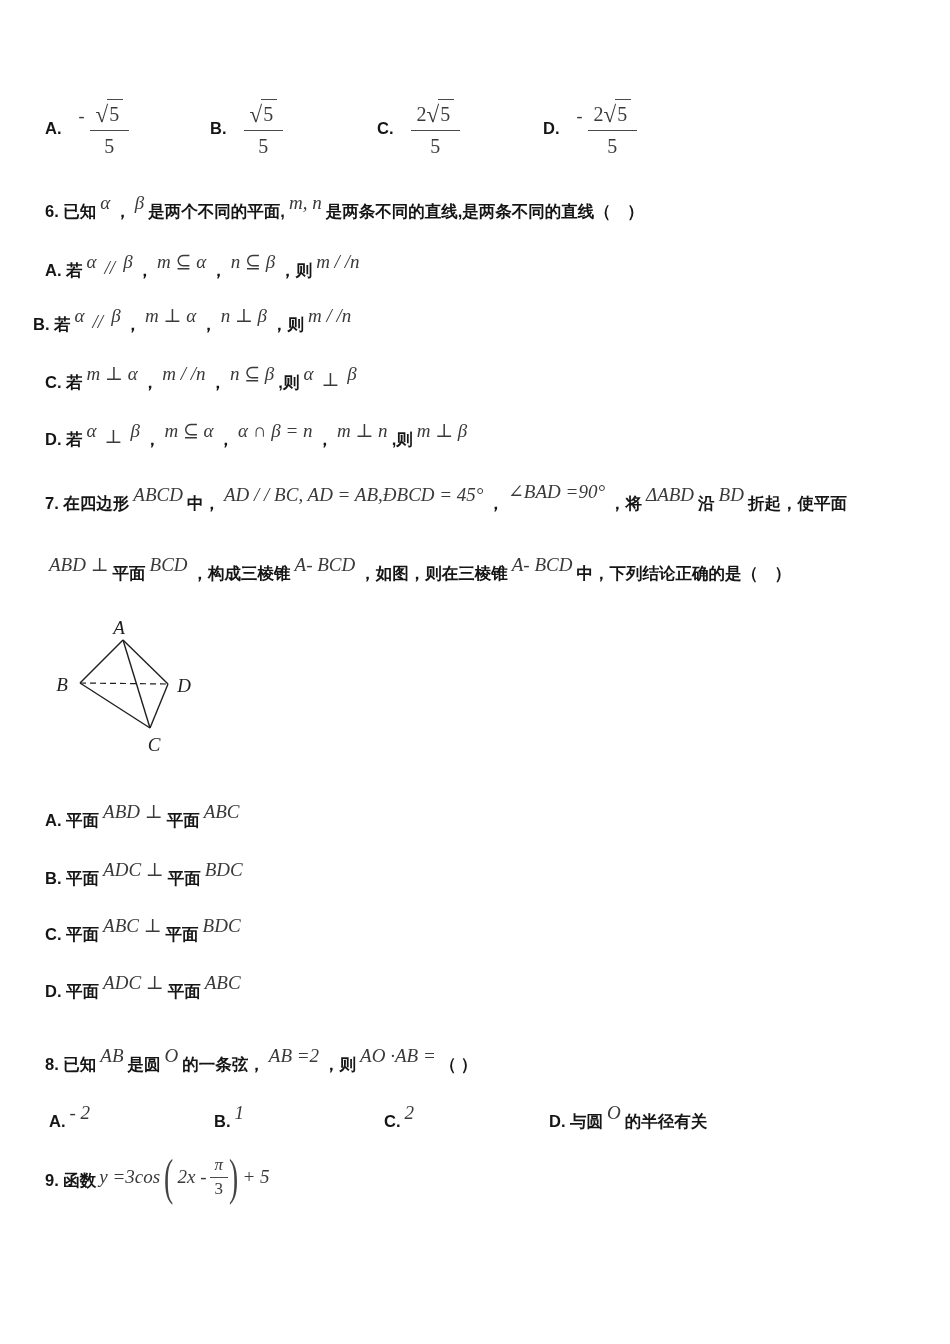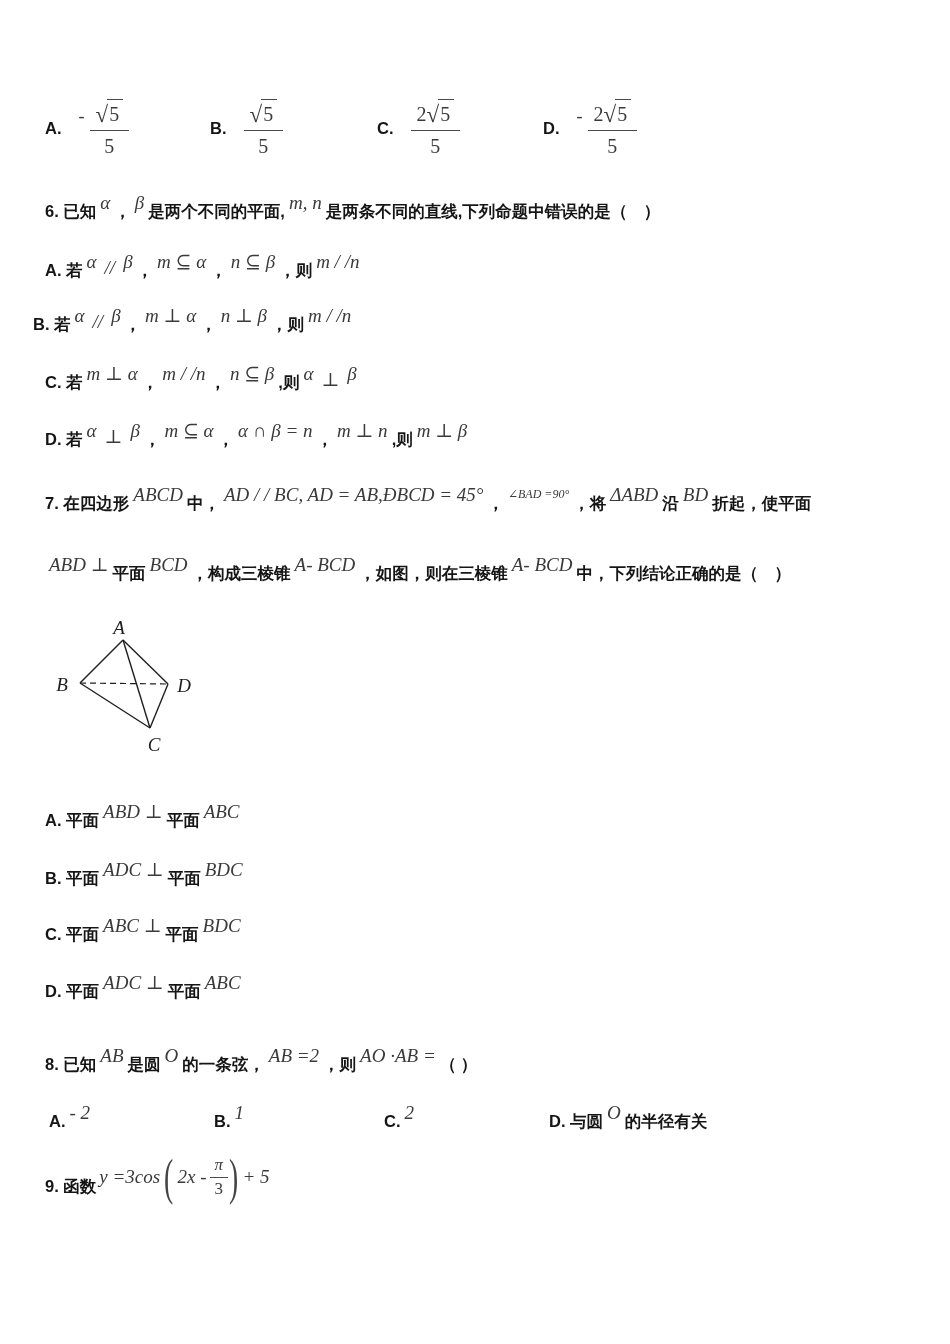--- a/index.html
+++ b/index.html
@@ -4,39 +4,39 @@
 <style>
   *{box-sizing:border-box}
   html,body{margin:0;padding:0}
   body{width:950px;height:1344px;background:#ffffff;position:relative;overflow:hidden;
        font-family:"Liberation Sans","DejaVu Sans",sans-serif}
   .line{position:absolute;white-space:nowrap}
   .cn{font-family:"Liberation Sans","DejaVu Sans",sans-serif;font-size:16.5px;font-weight:600;
       color:#151515;line-height:30px}
   .math{font-family:"Liberation Serif","DejaVu Serif","DejaVu Sans",serif;font-style:italic;
         font-size:19px;color:#3a3a3a;position:relative;top:-8px;margin:0 4px}
-  .math.small{font-size:12px;top:-11px}
+  .math.small{font-size:19px;top:-11px}
 
   
   .optfrac{position:absolute;display:flex;align-items:center}
   .optfrac .cn{margin-right:17px;line-height:1}
   .fwrap{display:inline-flex;align-items:flex-start}
   .fsign{font-family:"Liberation Serif","DejaVu Serif",serif;font-size:18px;color:#3a3a3a;
          margin:8px 5px 0 0}
   .frac{display:inline-flex;flex-direction:column;align-items:center;
         font-family:"Liberation Serif","DejaVu Serif",serif;font-size:20px;color:#3a3a3a;line-height:1.15}
   .frac .num{display:inline-flex;align-items:flex-end;padding:1px 6px 4px;border-bottom:1.4px solid #4a4a4a}
   .frac .num.it{font-style:italic}
   .frac .den{padding-top:4px}
   .sqrtsym{font-size:23px;line-height:1;margin-right:-1px}
   .rad{border-top:1.4px solid #4a4a4a;padding:3px 4px 0 2px}
 
   
   .flexline{position:absolute;display:flex;align-items:center;height:54px;white-space:nowrap}
-  .flexline .cn{align-self:flex-end;margin-bottom:3px}
+  .flexline .cn{align-self:flex-end;margin-bottom:9px}
   .flexline .math{position:static;top:0;margin:16px 3px}
   .flexline .frac{font-size:17px;line-height:1.1}
   .flexline .frac .num{padding:0 5px 2px;border-bottom:1.2px solid #4a4a4a}
   .flexline .frac .den{padding-top:2px}
   .bigp{font-family:"Liberation Serif","DejaVu Serif",serif;font-weight:400;font-size:46px;
         line-height:1;color:#444;transform:scaleX(.6) scaleY(1.12);margin:0 -2px}
 
   
   svg.figure{position:absolute}
   svg.figure line{stroke:#1f1f1f;stroke-width:1.4}
@@ -85,21 +85,21 @@
     <span class="cn">D.</span>
     <span class="fwrap">
       <span class="fsign">-</span>
       <span class="frac">
         <span class="num">2<span class="sqrtsym">√</span><span class="rad">5</span></span>
         <span class="den">5</span>
       </span>
     </span>
   </div>
 
-<div class="line" style="left:45px;top:196px"><span class="cn">6. 已知</span><span class="math">α</span><span class="cn">，</span><span class="math">β</span><span class="cn">是两个不同的平面,</span><span class="math">m, n</span><span class="cn">是两条不同的直线,下列命题中错误的是（　）</span></div>
+<div class="line" style="left:45px;top:196px"><span class="cn">6. 已知</span><span class="math">α</span><span class="cn">，</span><span class="math">β</span><span class="cn">是两个不同的平面,</span><span class="math">m, n</span><span class="cn">是两条不同的直线,是两条不同的直线（　）</span></div>
 <div class="line" style="left:45px;top:255px"><span class="cn">A. 若</span><span class="math">α</span><span class="math" style="top: -2px;">//</span><span class="math">β</span><span class="cn">，</span><span class="math">m ⊆ α</span><span class="cn">，</span><span class="math">n ⊆ β</span><span class="cn">，则</span><span class="math">m / /n</span></div>
 <div class="line" style="left:33px;top:309px"><span class="cn">B. 若</span><span class="math">α</span><span class="math" style="top: -2px;">//</span><span class="math">β</span><span class="cn">，</span><span class="math">m ⊥ α</span><span class="cn">，</span><span class="math">n ⊥ β</span><span class="cn">，则</span><span class="math">m / /n</span></div>
 <div class="line" style="left:45px;top:367px"><span class="cn">C. 若</span><span class="math">m ⊥ α</span><span class="cn">，</span><span class="math">m / /n</span><span class="cn">，</span><span class="math">n ⊆ β</span><span class="cn">,则</span><span class="math">α</span><span class="math" style="top: -2px;">⊥</span><span class="math">β</span></div>
 <div class="line" style="left:45px;top:424px"><span class="cn">D. 若</span><span class="math">α</span><span class="math" style="top: -2px;">⊥</span><span class="math">β</span><span class="cn">，</span><span class="math">m ⊆ α</span><span class="cn">，</span><span class="math">α ∩ β = n</span><span class="cn">，</span><span class="math">m ⊥ n</span><span class="cn">,则</span><span class="math">m ⊥ β</span></div>
 
 <div class="line" style="left:45px;top:488px"><span class="cn">7. 在四边形</span><span class="math">ABCD</span><span class="cn">中，</span><span class="math">AD / / BC, AD = AB,ÐBCD = 45°</span><span class="cn">，</span><span class="math small">∠BAD =90°</span><span class="cn">，将</span><span class="math">ΔABD</span><span class="cn">沿</span><span class="math">BD</span><span class="cn">折起，使平面</span></div>
 <div class="line" style="left:45px;top:558px"><span class="math">ABD ⊥</span><span class="cn">平面</span><span class="math">BCD</span><span class="cn">，构成三棱锥</span><span class="math">A- BCD</span><span class="cn">，如图，则在三棱锥</span><span class="math">A- BCD</span><span class="cn">中，下列结论正确的是（　）</span></div>
 
 <svg class="figure" style="left:48px;top:608px" width="200" height="170" viewBox="0 0 200 170">
   <line x1="75" y1="32" x2="32" y2="75"></line>

